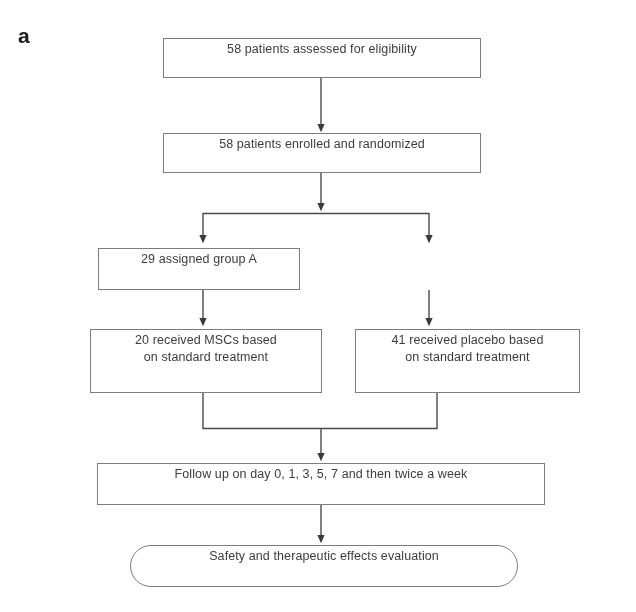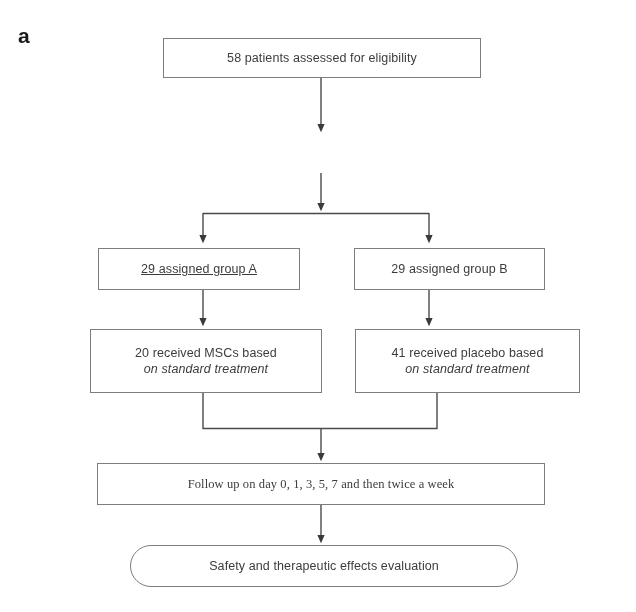--- a/index.html
+++ b/index.html
@@ -30,37 +30,36 @@
     font-size: 21px;
     color: #1b1b1b;
     line-height: 1;
   }
   .node {
     position: absolute;
     box-sizing: border-box;
     background: #ffffff;
     border: 1.5px solid #7d7d7d;
     display: flex;
-    align-items: center;
+    align-items: flex-start;
     justify-content: center;
     text-align: center;
     color: #3c3c3c;
     font-family: "Liberation Sans", sans-serif;
     font-size: 12.5px;
     line-height: 1.32;
     letter-spacing: 0.1px;
     padding: 2px 6px;
   }
   .node span {
     display: block;
     width: 100%;
   }
   .node .line2 {
     display: block;
-    font-style: italic;
   }
 </style>
 </head>
 <body>
 
 <div id="figure">
 
   <div class="panel-label" style="left:18px; top:25px;">a</div>
 
   <svg id="connectors" viewBox="0 0 636 612">
@@ -85,44 +84,44 @@
     <path d="M203,393 L203,428.5 L437,428.5 L437,393" stroke="#4a4a4a" stroke-width="1.4" fill="none"></path>
     <line x1="321" y1="428" x2="321" y2="457" stroke="#4a4a4a" stroke-width="1.4" marker-end="url(#arrowhead)"></line>
 
     <line x1="321" y1="505" x2="321" y2="539" stroke="#4a4a4a" stroke-width="1.4" marker-end="url(#arrowhead)"></line>
   </svg>
 
   <div class="node" style="left:163px; top:38px; width:318px; height:40px;">
     <span>58 patients assessed for eligibility</span>
   </div>
 
+  <div class="node" style="left:163px; top:133px; width:318px; height:40px;">
+    <span>58 patients enrolled and randomized</span>
+  </div>
 
-  <div class="node" style="left:98px; top:248px; width:202px; height:42px;text-decoration:underline;">
+  <div class="node" style="left:98px; top:248px; width:202px; height:42px;">
     <span>29 assigned group A</span>
   </div>
 
-  <div class="node" style="left:354px; top:248px; width:191px; height:42px;">
-    <span>29 assigned group B</span>
-  </div>
 
   <div class="node" style="left:90px; top:329px; width:232px; height:64px;">
     <span>
       <span class="line1">20 received MSCs based</span>
       <span class="line2">on standard treatment</span>
     </span>
   </div>
 
   <div class="node" style="left:355px; top:329px; width:225px; height:64px;">
     <span>
       <span class="line1">41 received placebo based</span>
       <span class="line2">on standard treatment</span>
     </span>
   </div>
 
-  <div class="node" style="left:97px; top:463px; width:448px; height:42px;font-family:Liberation Serif, serif;">
+  <div class="node" style="left:97px; top:463px; width:448px; height:42px;">
     <span>Follow up on day 0, 1, 3, 5, 7 and then twice a week</span>
   </div>
 
   <div class="node" style="left:130px; top:545px; width:388px; height:42px;border-radius:21px;">
     <span>Safety and therapeutic effects evaluation</span>
   </div>
 
 </div>
 
 </body></html>

